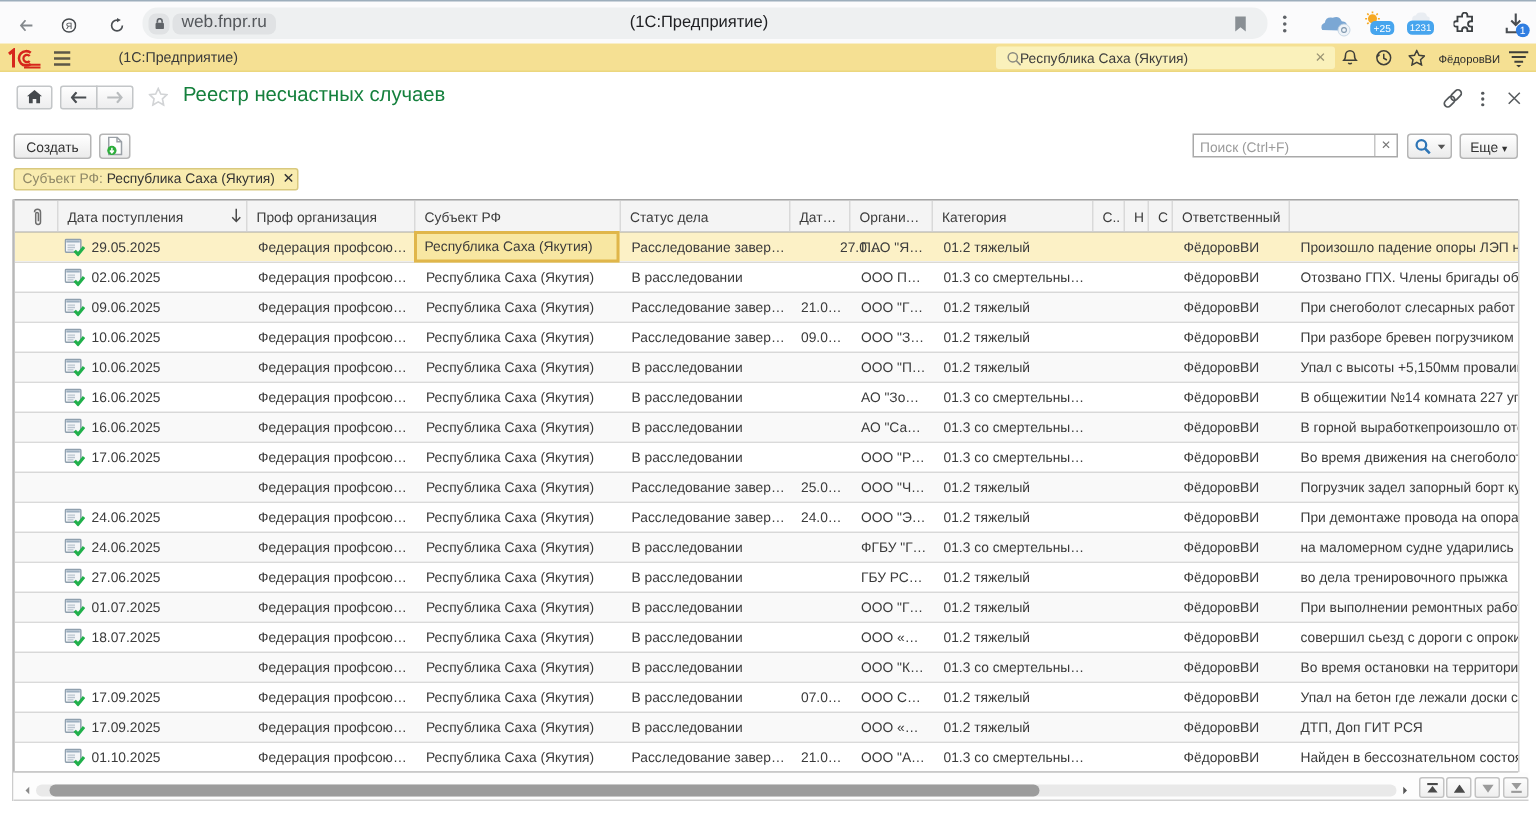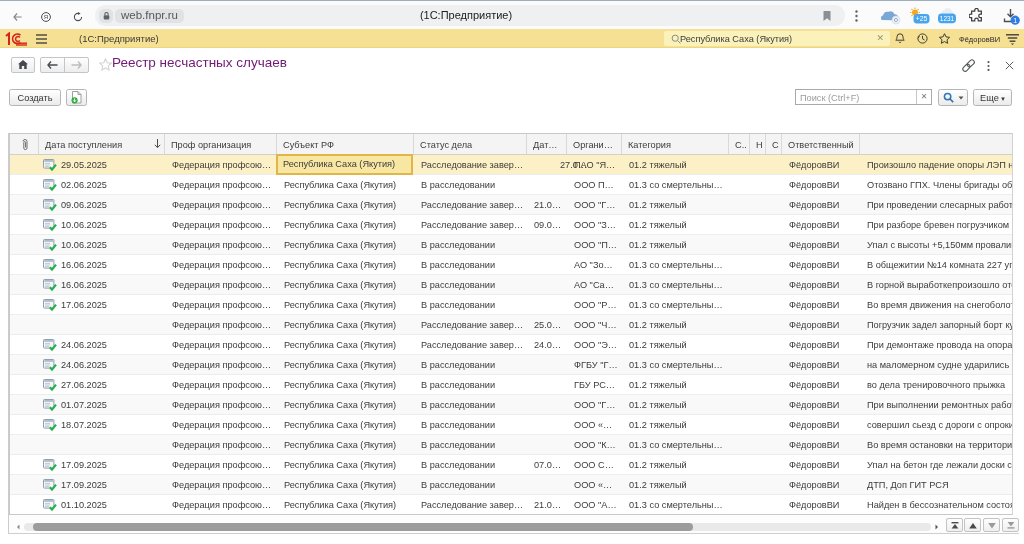--- a/index.html
+++ b/index.html
@@ -11,21 +11,21 @@
 .chipg{position:absolute;top:3.5px;height:14px;border-radius:5px;background:#e0e2e4}
 #tabtitle{position:absolute;left:366px;top:8px;width:200px;text-align:center;font-size:11px;color:#202124}
 
 #ybar{position:absolute;left:0;top:29px;width:1024px;height:19px;background:#f5e093;border-bottom:1px solid #ecd77f}
 #ybar .t1c{position:absolute;left:79px;top:4px;font-size:9.5px;color:#3a3a3a}
 #ysearch{position:absolute;left:664px;top:2px;width:226px;height:15px;background:#faf1bb;border-radius:2px}
 #ysearch .ph{position:absolute;left:16px;top:2.5px;font-size:9.2px;color:#3c3c3c}
 #yuser{position:absolute;left:959px;top:6px;font-size:7.5px;color:#2b2b2b}
 
 .navbtn{position:absolute;top:57px;height:16px;background:linear-gradient(#fefefe,#ededee);border:1px solid #c3c6c8;border-radius:2px}
-#title{position:absolute;left:112px;top:55px;font-size:13.5px;color:#701a75}
+#title{position:absolute;left:122px;top:55px;font-size:13.5px;color:#15803d}
 
 .btn{position:absolute;top:89px;height:17px;background:linear-gradient(#ffffff,#ebebeb);border:1px solid #b5b5b5;border-radius:2.5px;font-size:9.2px;color:#333;text-align:center}
 #finput{position:absolute;left:795px;top:89px;width:137px;height:16px;border:1px solid #a9a9a9;background:#fff}
 #finput .ph{position:absolute;left:4px;top:3px;font-size:9.2px;color:#9b9b9b}
 #finput .x{position:absolute;right:0;top:0;width:15px;height:14px;border-left:1px solid #c6c6c6;color:#777;font-size:8px;text-align:center;line-height:14px}
 
 #chip{position:absolute;left:9px;top:112px;width:190px;height:15px;background:#f9ecaf;border:1px solid #d9c97f;border-radius:2px;font-size:9.2px;line-height:12px;padding-left:5px;white-space:nowrap}
 #chip .lb{color:#8f8867}
 #chip .vl{color:#333}
 #chip .x{color:#333;margin-left:5px;font-size:9.5px}
@@ -213,20 +213,21 @@
 <div class="btn" style="left:938px;width:30px"></div>
 <svg class="abs" style="left:943px;top:92px" width="11" height="11" viewBox="0 0 11 11">
       <circle cx="4.6" cy="4.6" r="3.2" fill="none" stroke="#2e75b6" stroke-width="1.5"></circle>
       <line x1="7" y1="7" x2="10.2" y2="10.2" stroke="#2e75b6" stroke-width="1.7"></line>
     </svg>
 <svg class="abs" style="left:958px;top:96px" width="6" height="4" viewBox="0 0 6 4">
       <path d="M0.5 0.5 h5 L3 3.5 Z" fill="#555"></path>
     </svg>
 <div class="btn" style="left:973px;width:39px;padding-top:3px">Еще <span style="font-size:7px">▾</span></div>
 
+<div id="chip"><span class="lb">Субъект РФ: </span><span class="vl">Республика Саха (Якутия)</span><span class="x">✕</span></div>
 
 <div id="grid">
   <div id="ghead">
     <div class="h" style="left:0;width:29px">
           <svg style="margin:-2px 0 0 5px" width="8" height="13" viewBox="0 0 8 13">
             <path d="M2 3.5 a2 2 0 0 1 4 0 V10 a1.6 1.6 0 0 1 -3.2 0 V4.5 a0.9 0.9 0 0 1 1.8 0 V9.5" fill="none" stroke="#6e6e6e" stroke-width="1"></path>
           </svg>
         </div>
     <div class="h" style="left:29px;width:126px">Дата поступления</div>
     <svg class="abs" style="left:144px;top:5px" width="7" height="10" viewBox="0 0 7 10">
@@ -289,21 +290,21 @@
               <line x1="2" y1="7.6" x2="6" y2="7.6" stroke="#b9c4ce" stroke-width="0.9"></line>
               <path d="M6.8 8.2 L9 10.6 L13 5.6" stroke="#21b04b" stroke-width="2.1" fill="none"></path>
             </svg><span class="dt">09.06.2025</span></div>
           <div class="c" style="left:155px;width:112px">Федерация профсою…</div>
           <div class="c" style="left:267px;width:137px">Республика Саха (Якутия)</div>
           <div class="c" style="left:404px;width:113px">Расследование завер…</div>
           <div class="c" style="left:517px;width:40px">21.0…</div>
           <div class="c" style="left:557px;width:55px">ООО "Г…</div>
           <div class="c" style="left:612px;width:107px">01.2 тяжелый</div>
           <div class="c" style="left:772px;width:78px">ФёдоровВИ</div>
-          <div class="c" style="left:850px;width:153px">При проведении слесарных работ</div>
+          <div class="c" style="left:850px;width:153px">При снегоболот слесарных работ</div>
         </div>
 <div class="r" style="top:60px">
           <div class="c" style="left:29px;width:126px"><svg class="dicon" width="14" height="12" viewBox="0 0 14 12">
               <rect x="0.5" y="0.5" width="10.4" height="8.6" rx="0.8" fill="#f4f6f8" stroke="#90a0ae"></rect>
               <rect x="1.2" y="1.2" width="9" height="1.5" fill="#9db0c0"></rect>
               <line x1="2" y1="4.4" x2="7" y2="4.4" stroke="#b9c4ce" stroke-width="0.9"></line>
               <line x1="2" y1="6" x2="7" y2="6" stroke="#b9c4ce" stroke-width="0.9"></line>
               <line x1="2" y1="7.6" x2="6" y2="7.6" stroke="#b9c4ce" stroke-width="0.9"></line>
               <path d="M6.8 8.2 L9 10.6 L13 5.6" stroke="#21b04b" stroke-width="2.1" fill="none"></path>
             </svg><span class="dt">10.06.2025</span></div>

